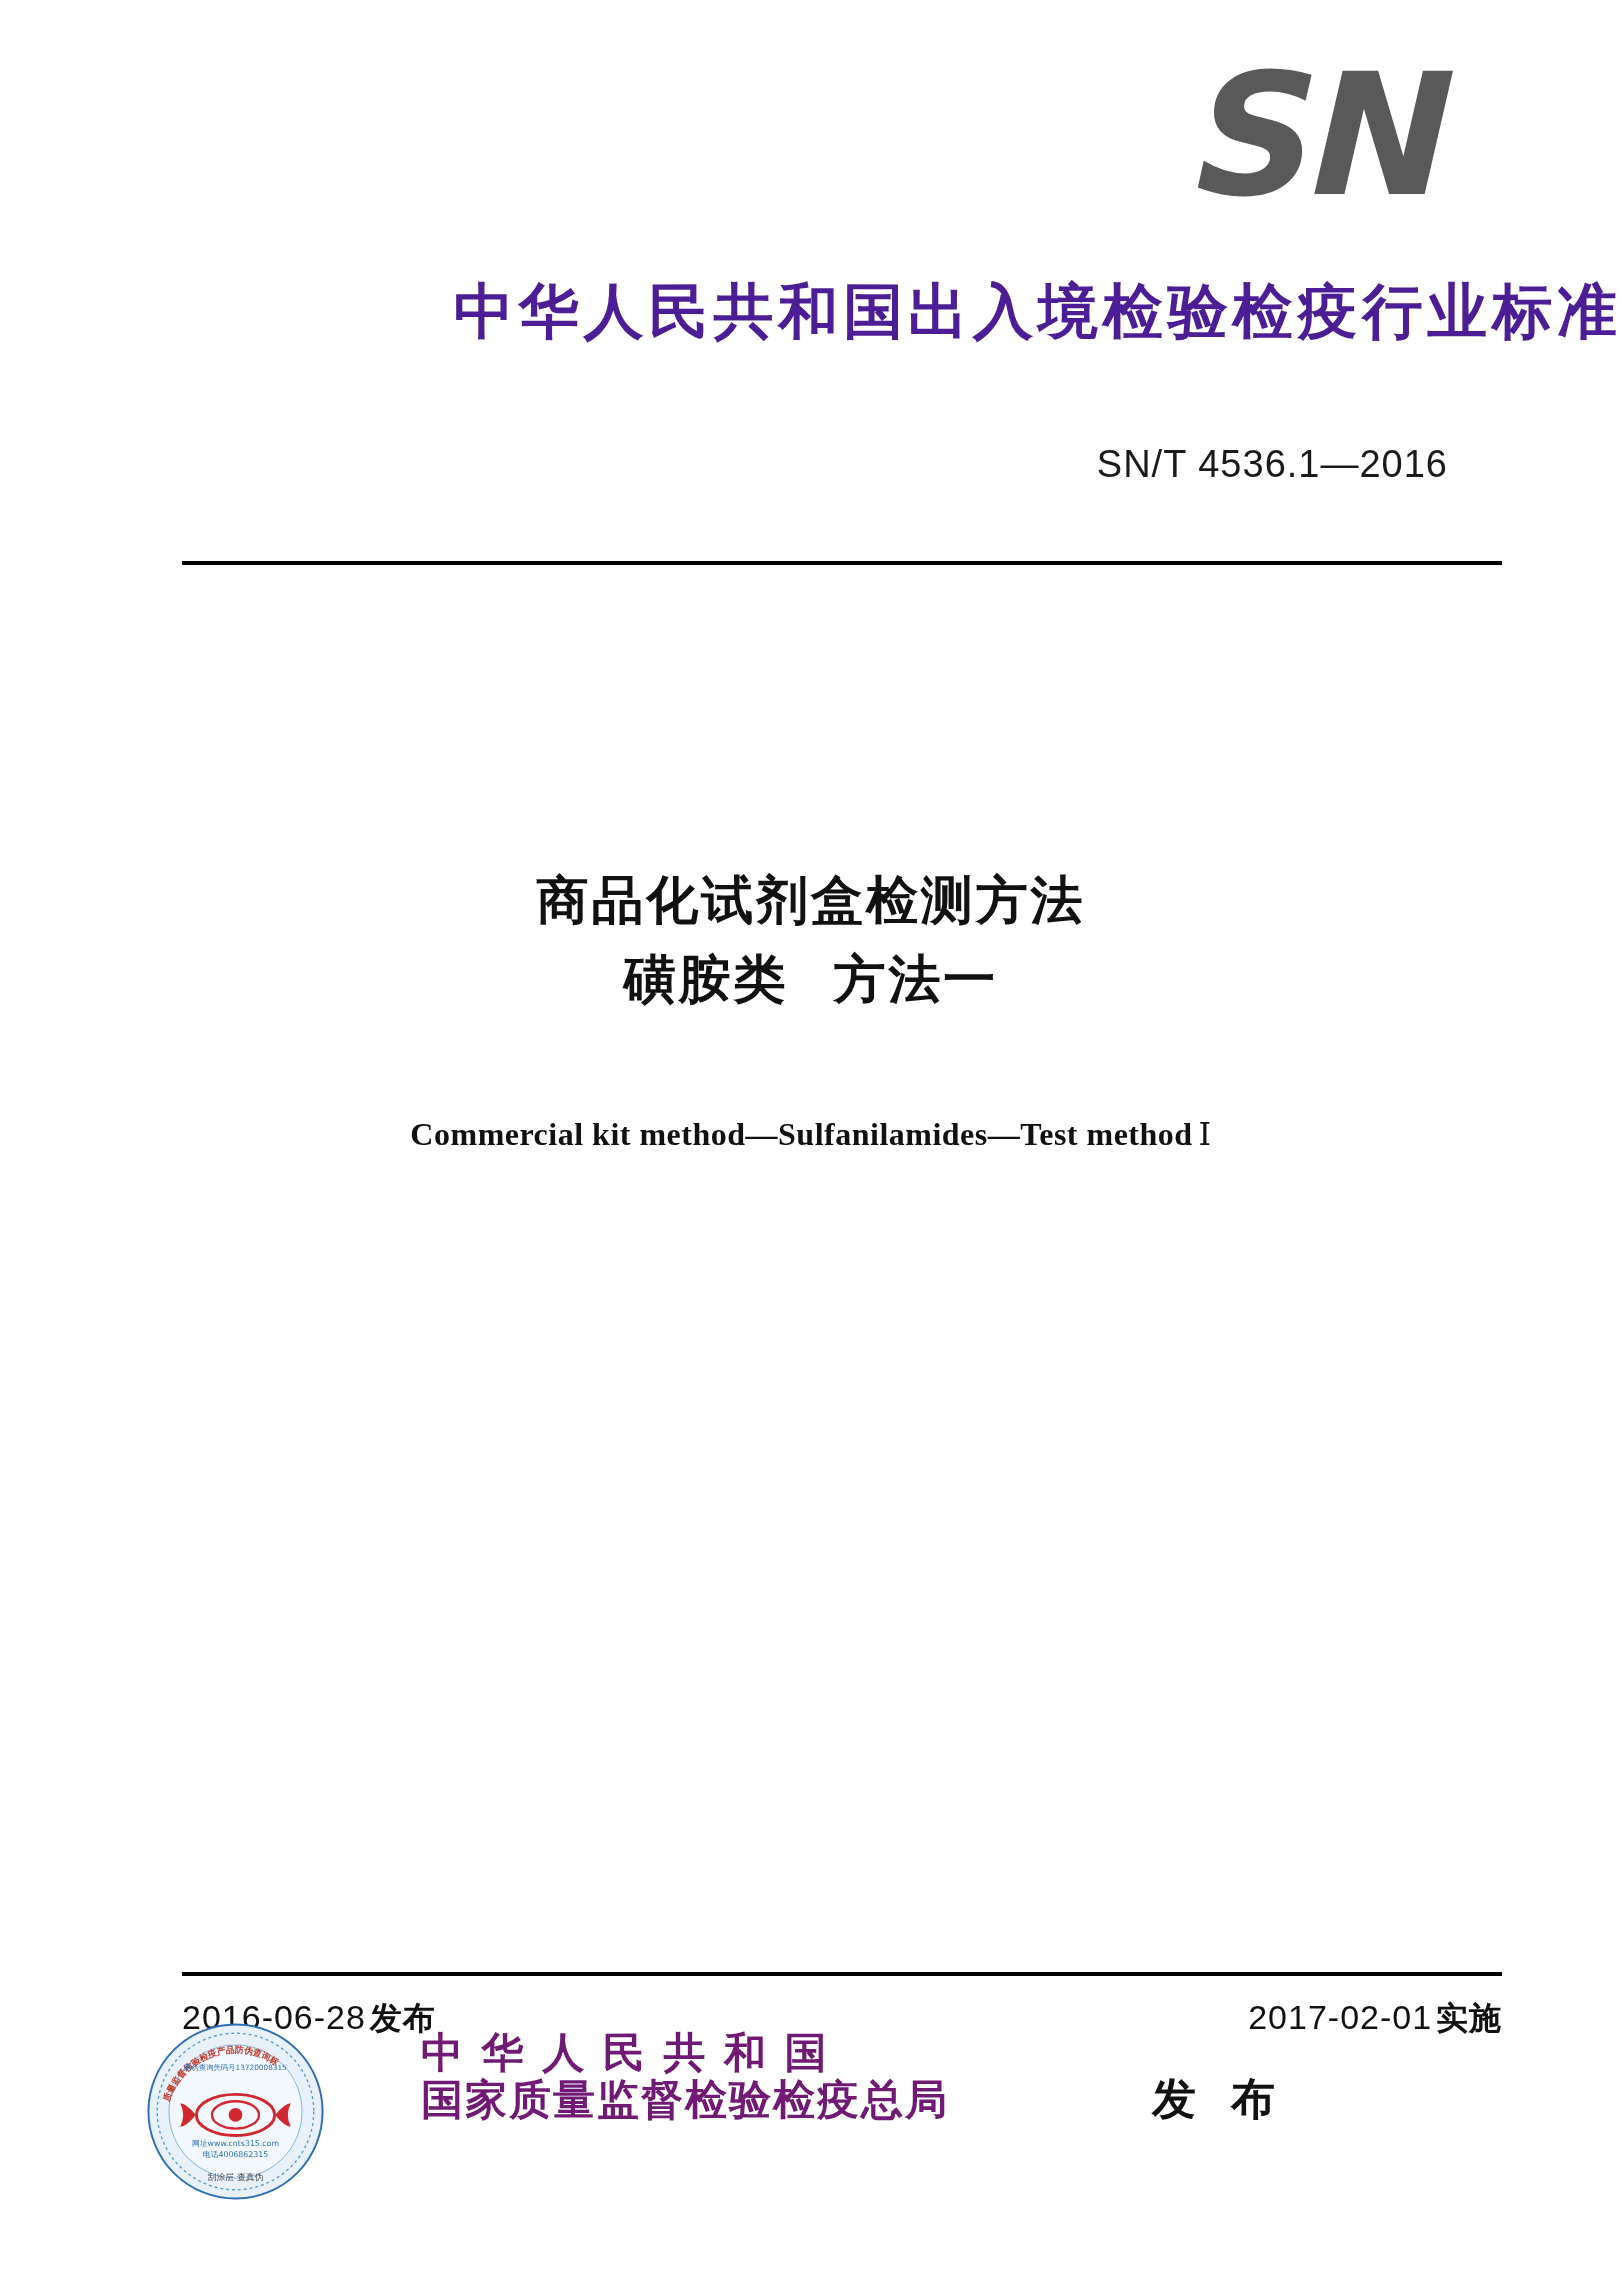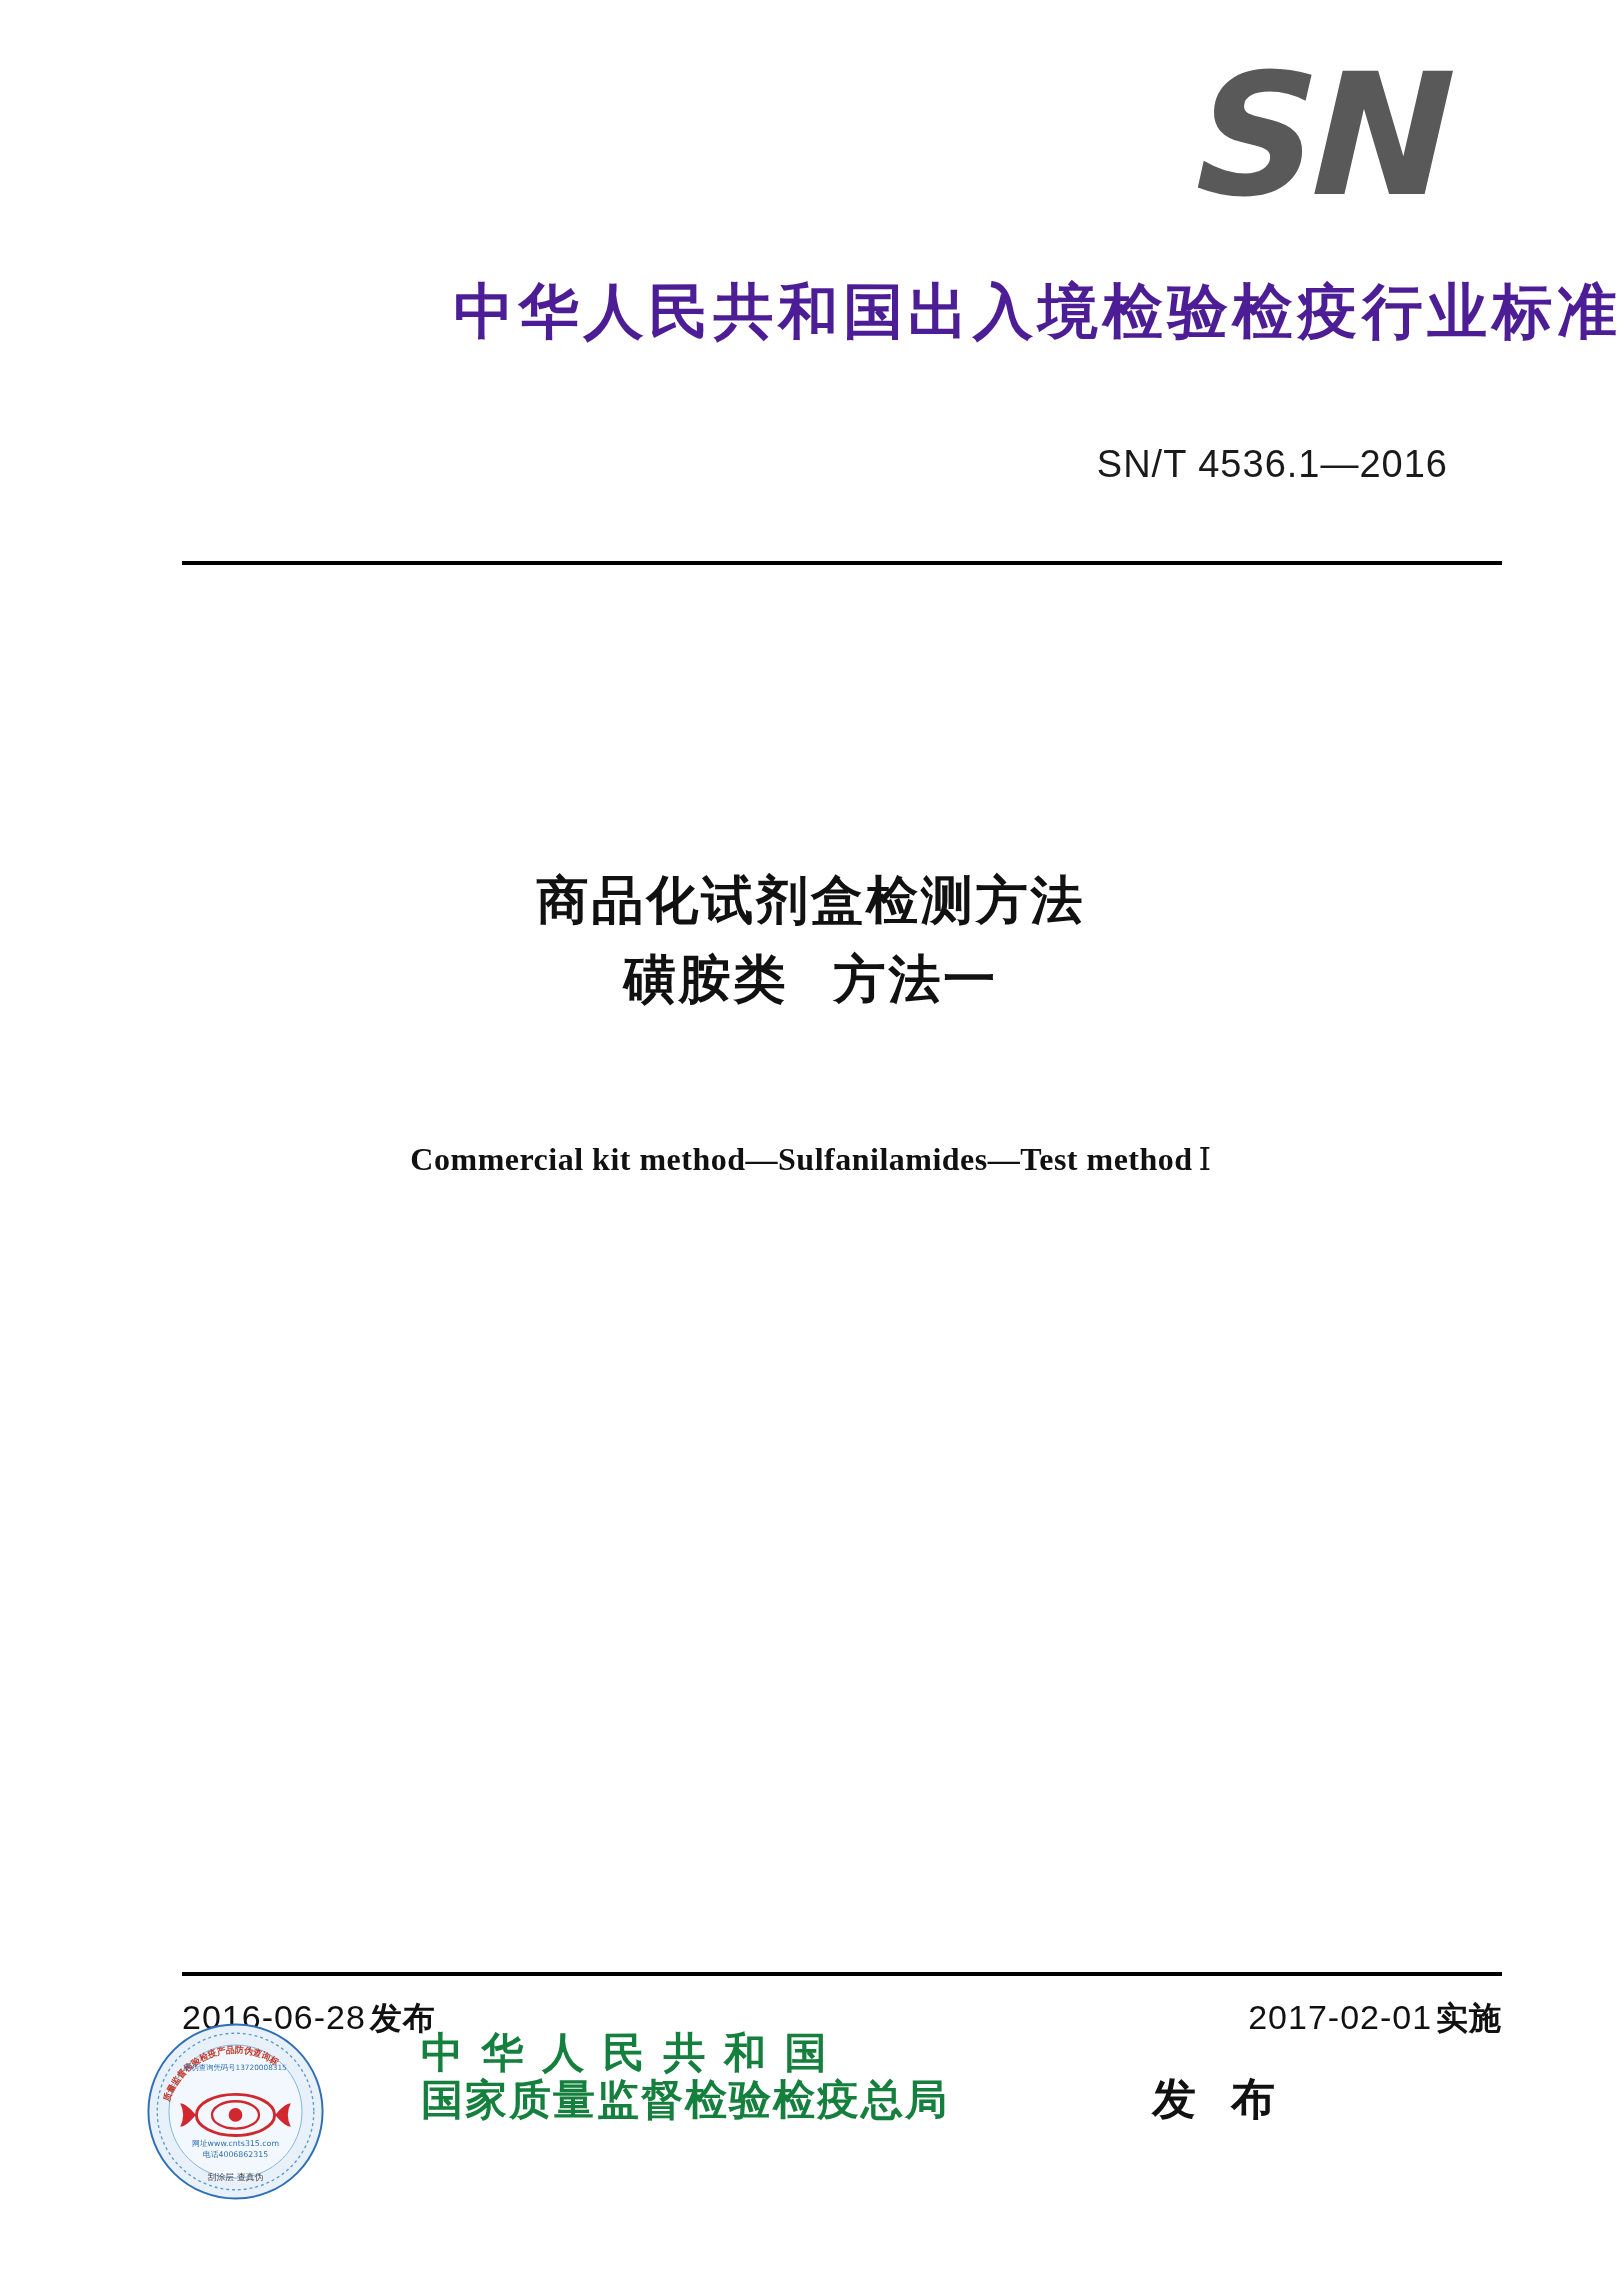--- a/index.html
+++ b/index.html
@@ -101,21 +101,20 @@
     position: absolute;
     top: 1115px;
     left: 0;
     width: 100%;
     text-align: center;
     font-family: "Liberation Serif", "DejaVu Serif", serif;
     font-weight: 700;
     font-size: 32px;
     letter-spacing: 0.5px;
     color: #111;
-    margin-top: 25px;
   }
   .title-en .numeral {
     font-family: "Liberation Serif", "DejaVu Serif", serif;
     font-weight: 400;
     padding-left: 5.9px;
   }
 
   
   .dates {
     position: absolute;
@@ -150,21 +149,21 @@
     background: #000;
   }
 
   
   .publisher {
     position: absolute;
     top: 2027px;
     left: 421px;
     font-family: "DejaVu Sans", "Liberation Sans", sans-serif;
     font-weight: 700;
-    color: #15803d;
+    color: #701a75;
   }
   .publisher .pub-line1 {
     font-size: 42px;
     letter-spacing: 18.6px;
     line-height: 1.22;
     white-space: nowrap;
   }
   .publisher .pub-line2 {
     font-size: 42px;
     letter-spacing: 2px;

